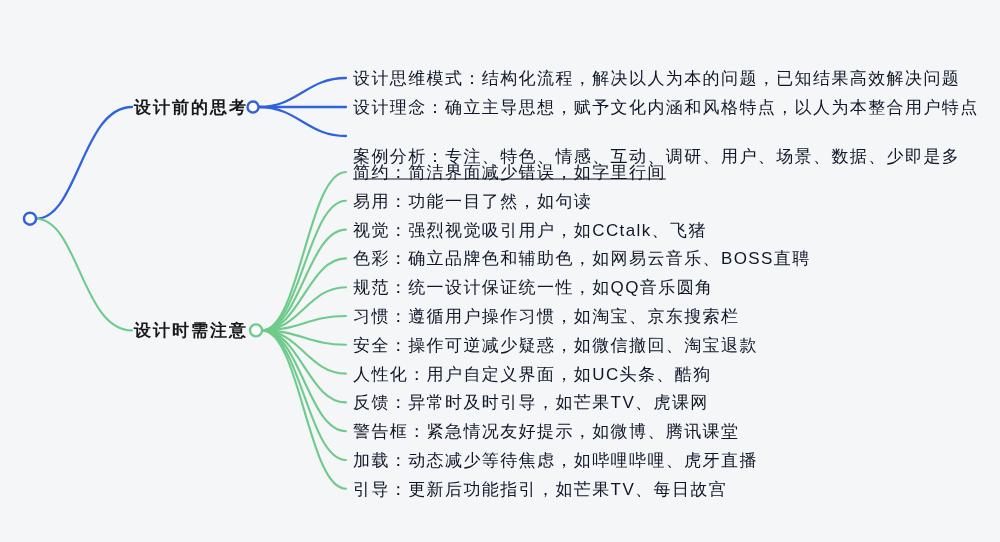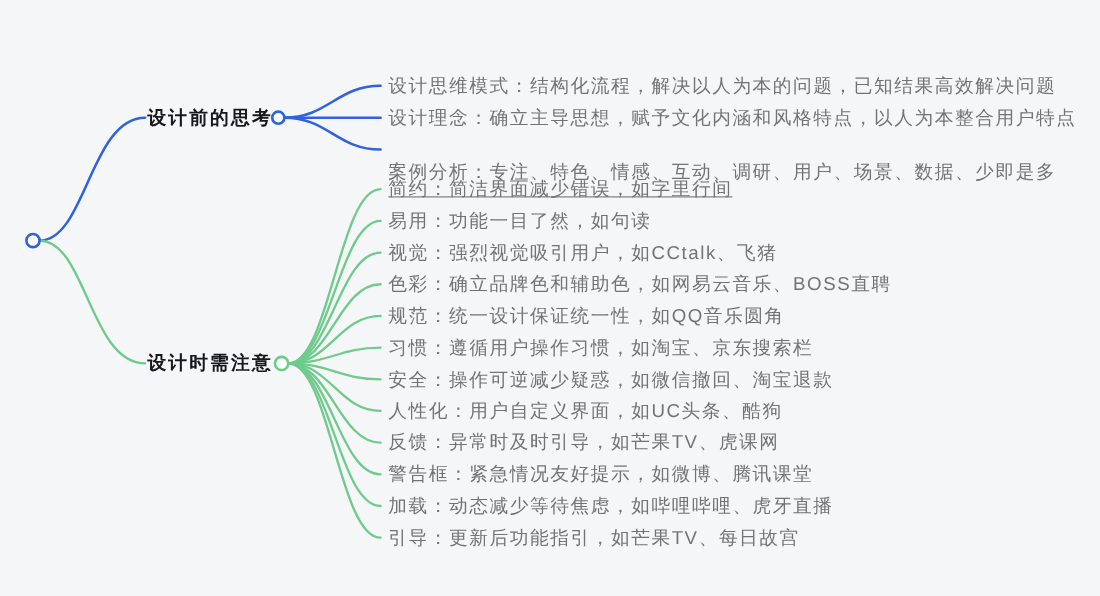--- a/index.html
+++ b/index.html
@@ -24,21 +24,21 @@
     letter-spacing: 2px;
     color: #17181c;
     white-space: nowrap;
     cursor: default;
   }
   .leaf {
     position: absolute;
     transform: translateY(-50%);
     font-size: 17px;
     letter-spacing: 1.4px;
-    color: #737373;
+    color: #0f172a;
     white-space: nowrap;
     cursor: default;
   }
 </style>
 </head>
 <body>
 
 <div class="canvas" style="background: rgb(245, 246, 247);">
   <svg class="edges-layer" id="edges" viewBox="0 0 1000 542">
       <path d="M 36 218.7 C 78 218.7, 82 107, 132 107" stroke="#2f63dd" fill="none" stroke-width="2.3" stroke-linecap="round"></path>

